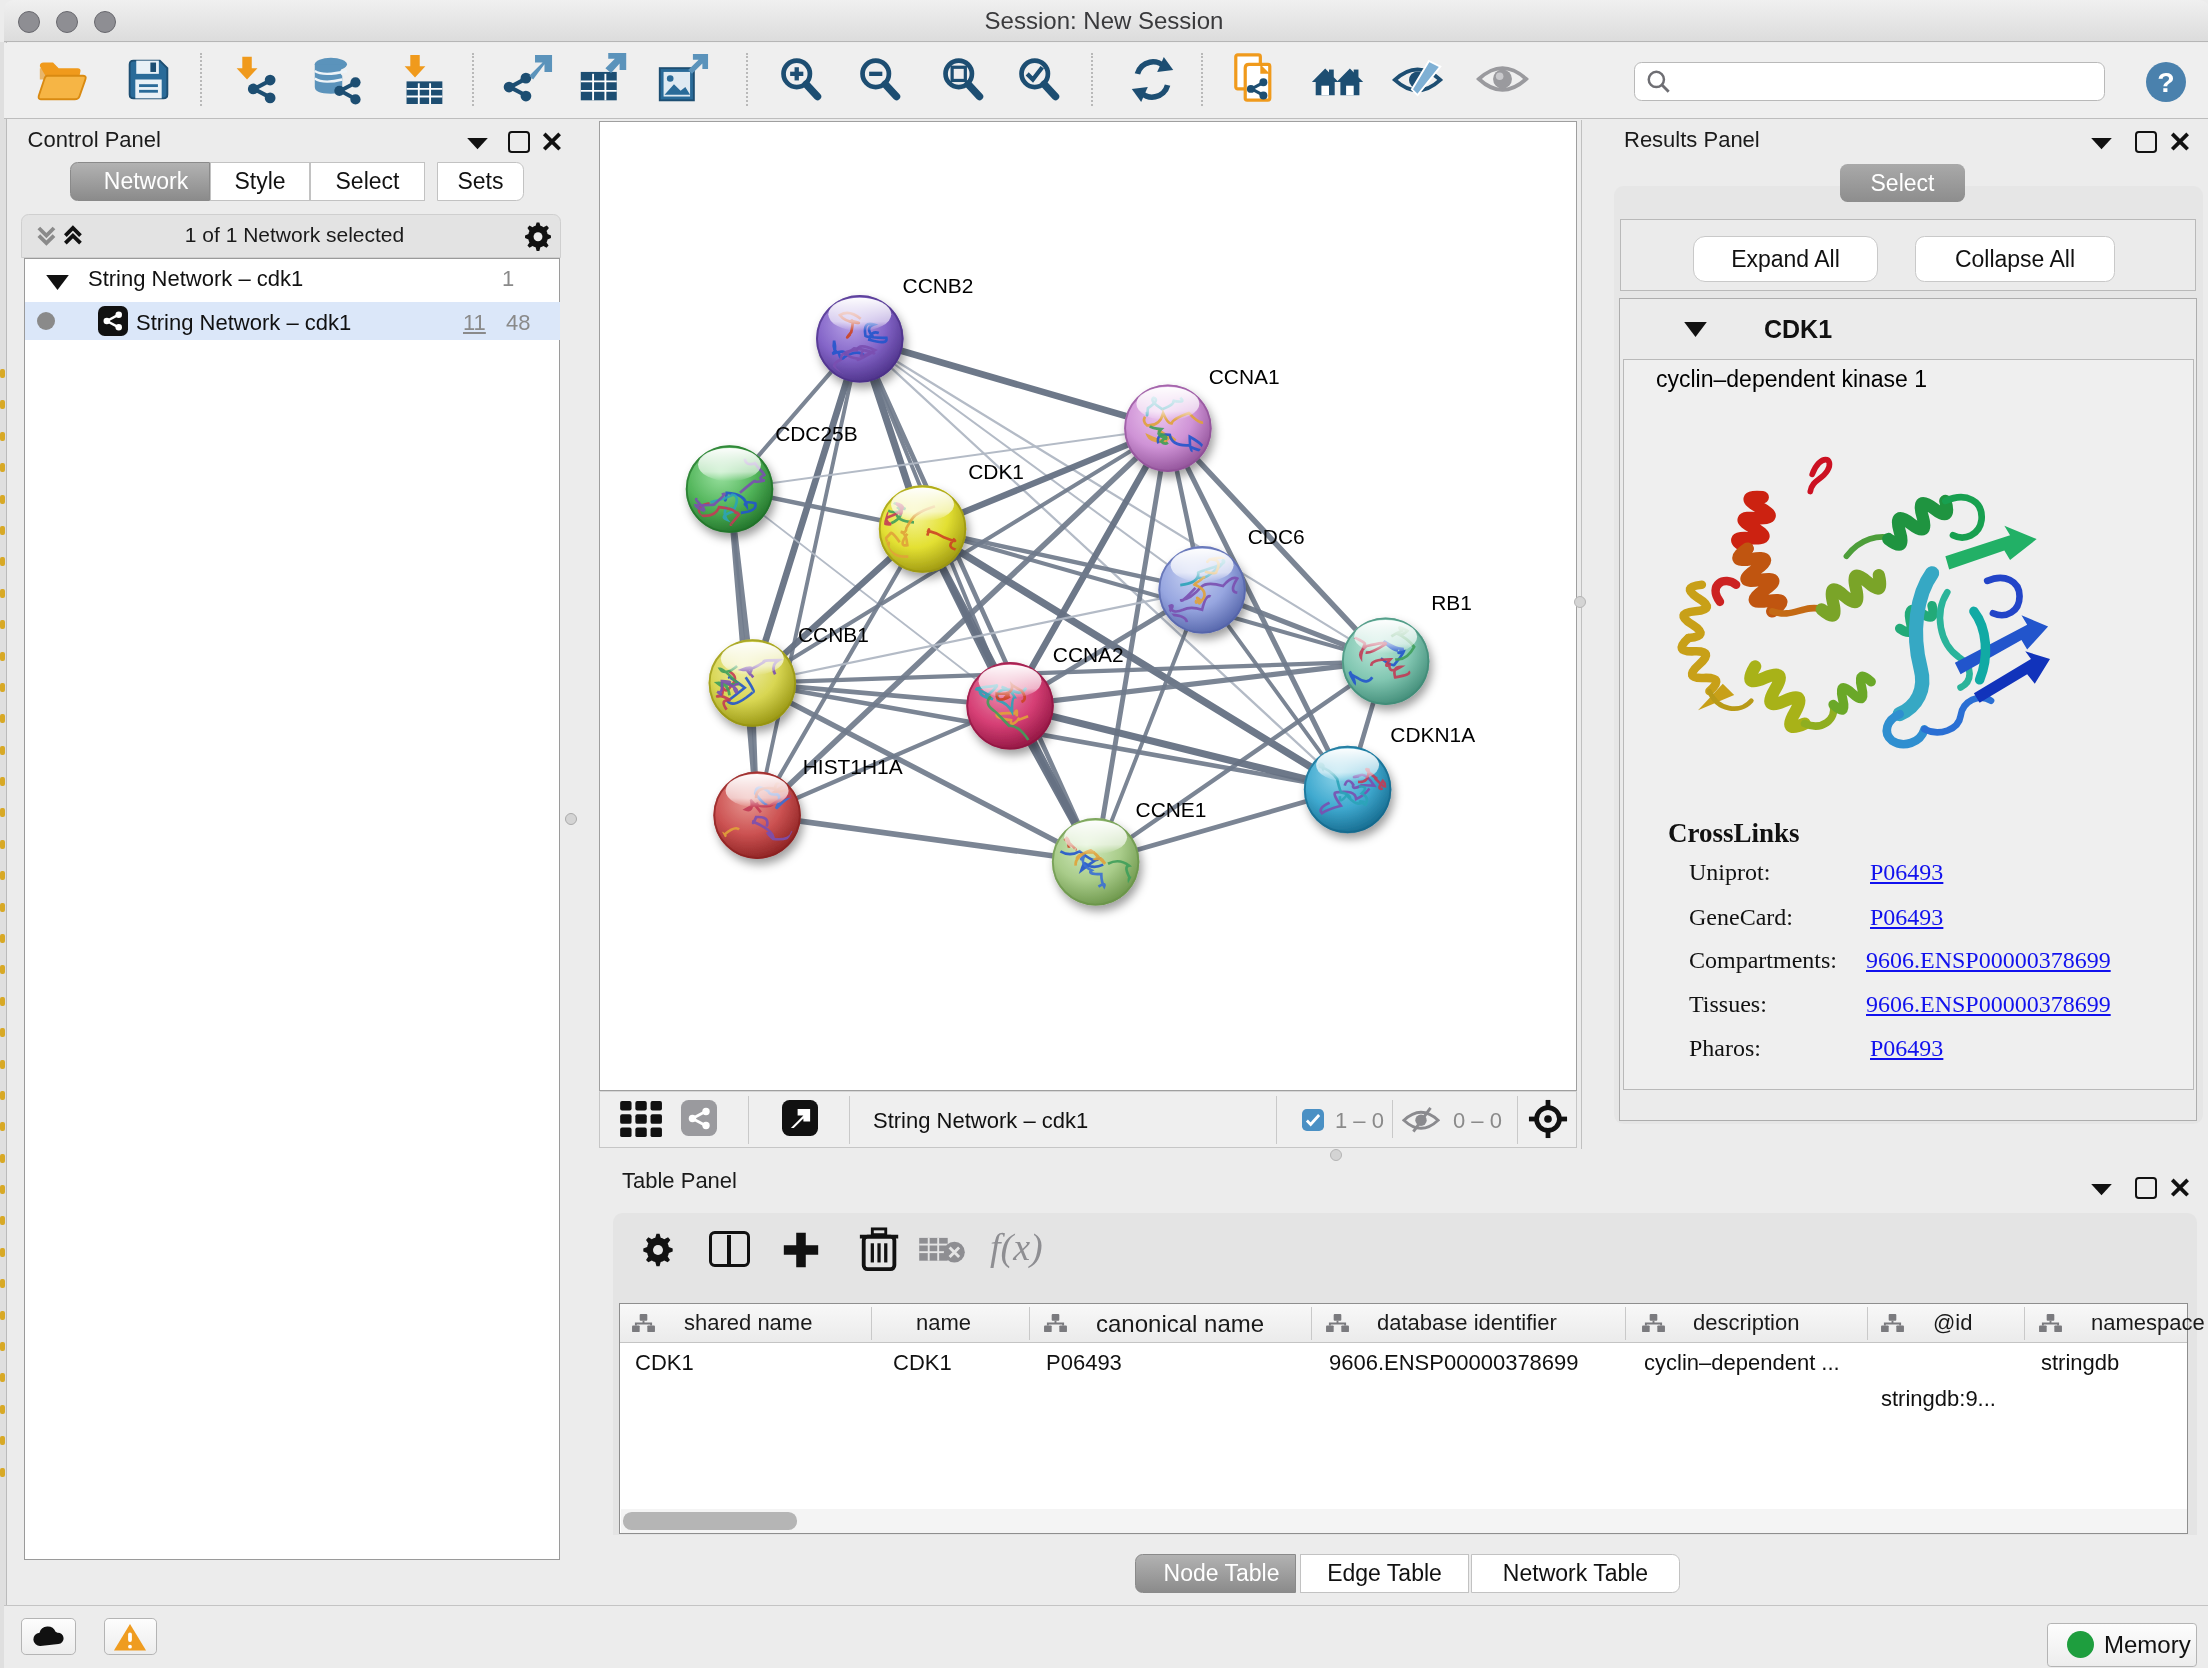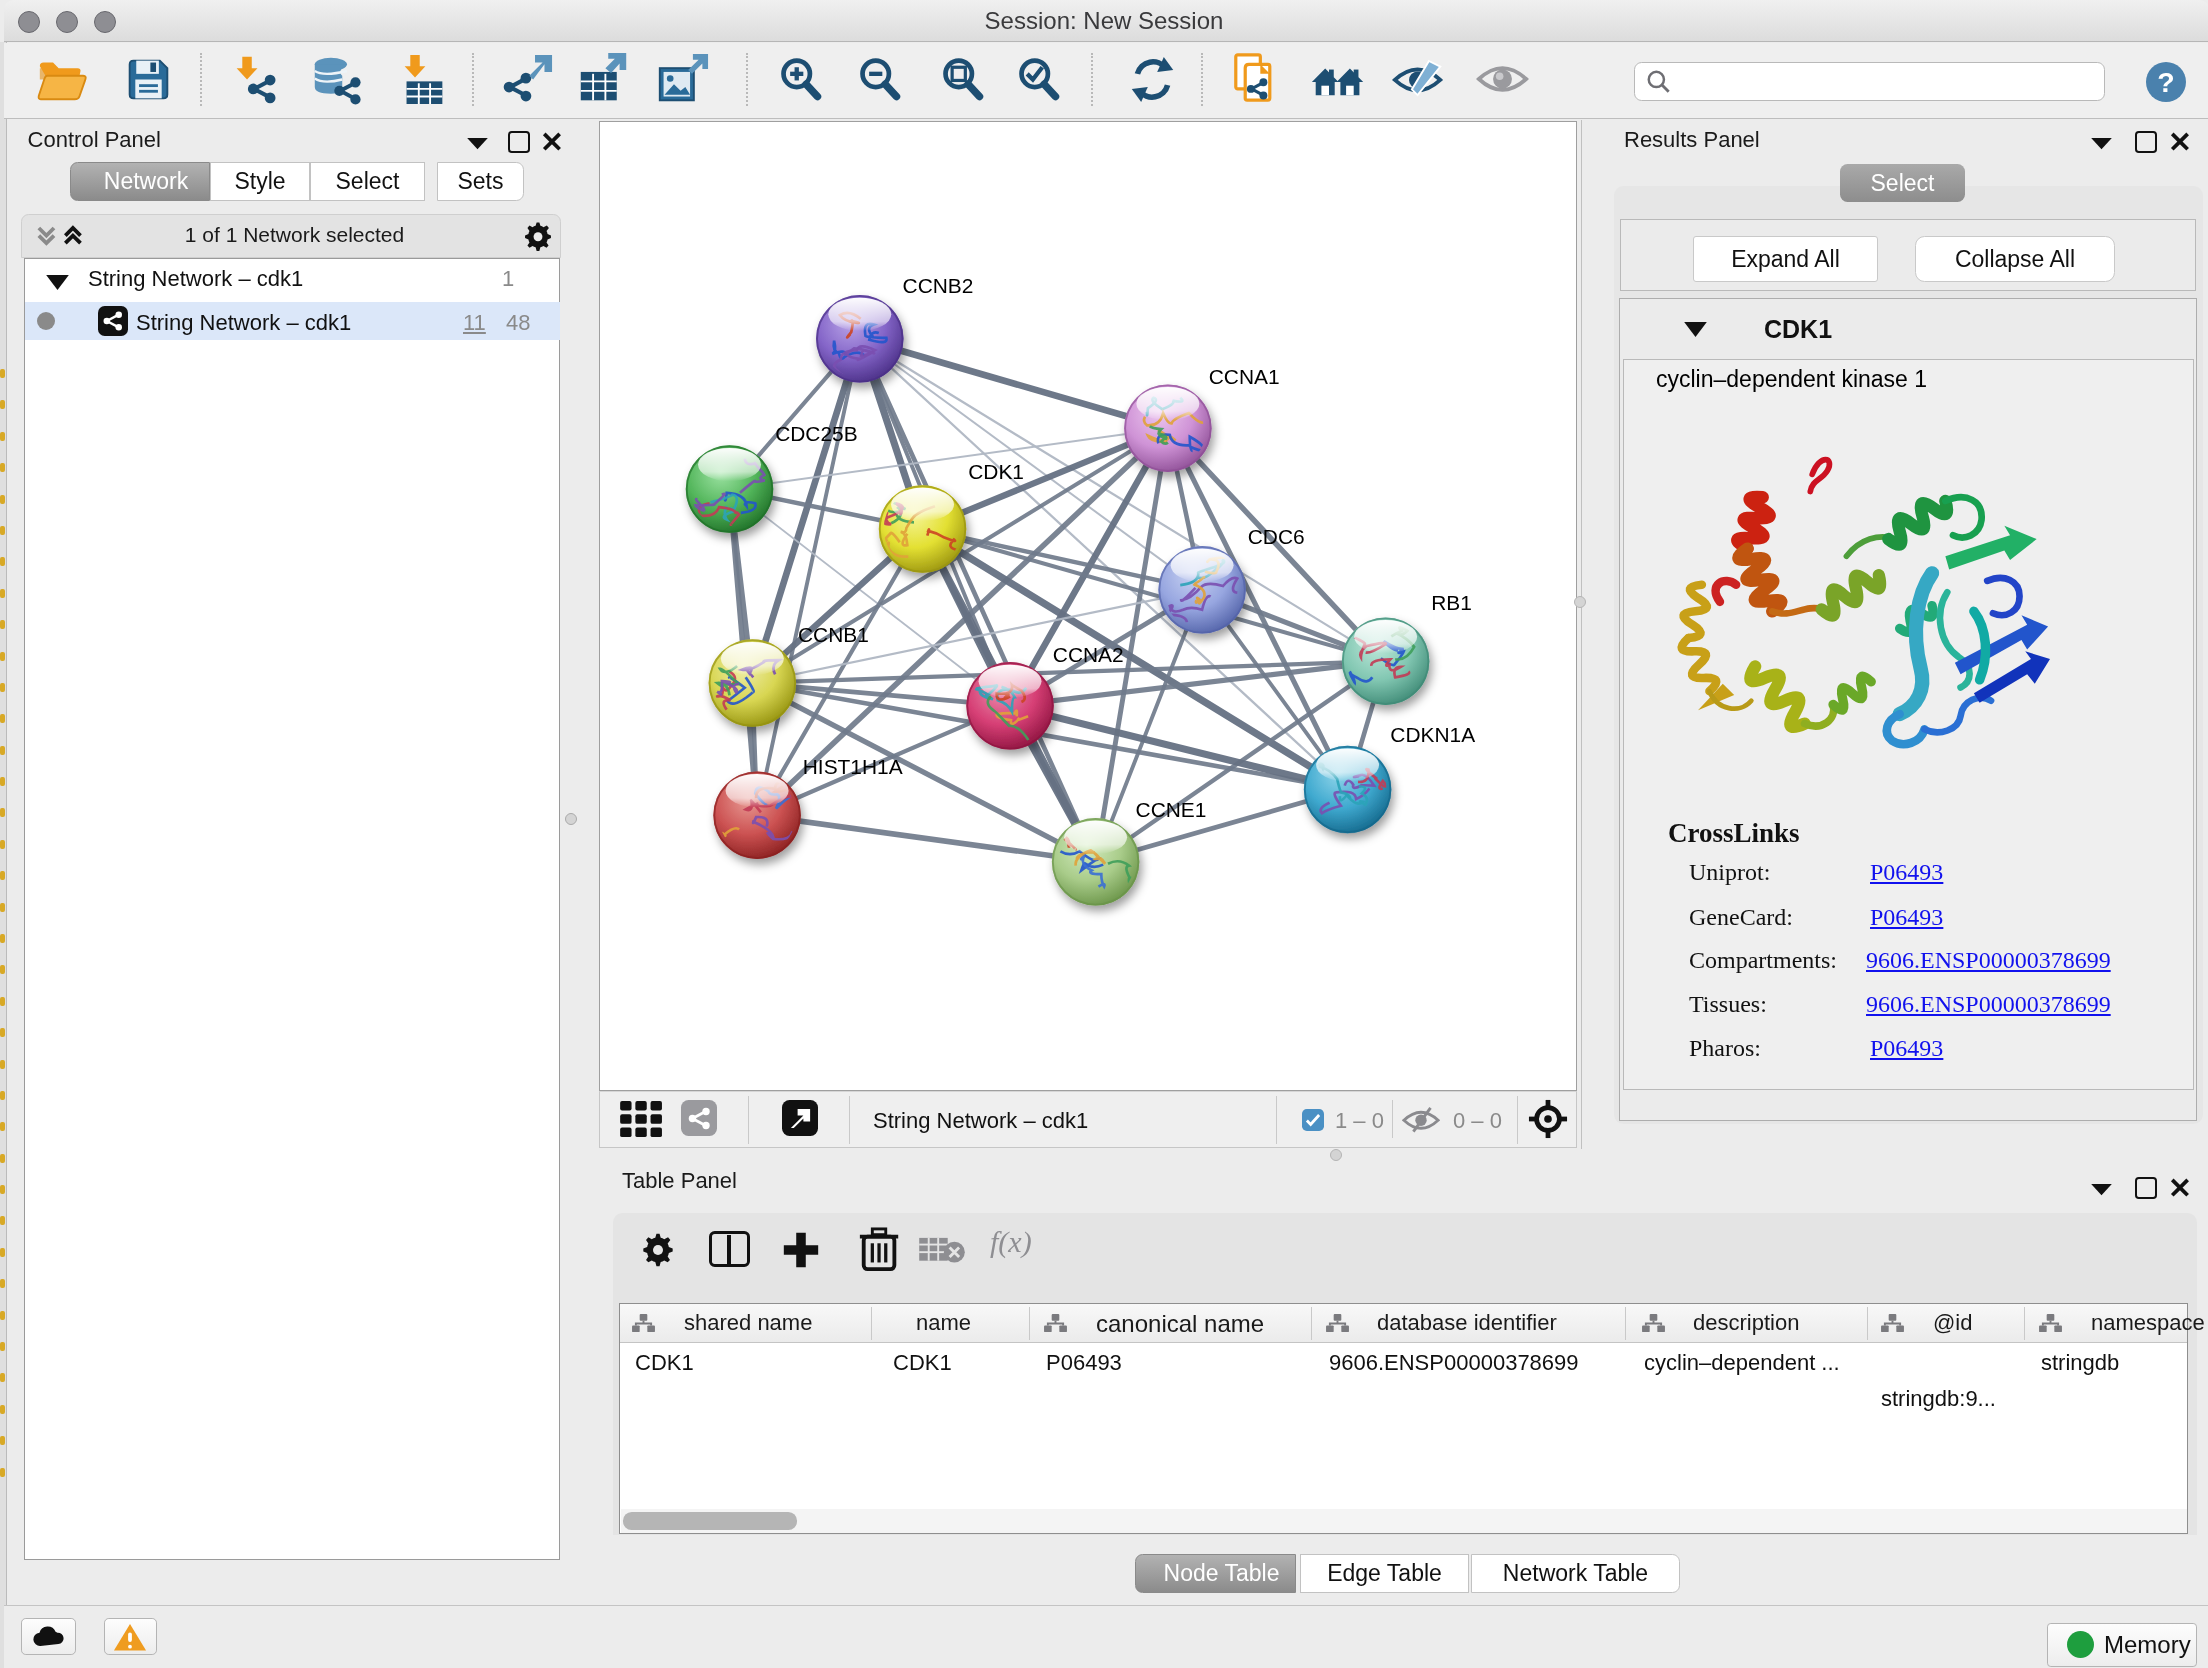--- a/index.html
+++ b/index.html
@@ -631,21 +631,21 @@
 <svg class="abs" style="left:2089px;top:136px" width="25" height="15" viewBox="0 0 26 16">
     <path d="M2 2 L24 2 L13 14 Z" fill="#111"></path>
   </svg>
 <div class="abs" style="left:2135px;top:131px;width:22px;height:22px;border:2.9px solid #111;border-radius:3.8px;"></div>
 <div class="abs wbtn" style="left:2168px;top:126px;font-weight:bold;font-size:28.5px;">✕</div>
 
 <div class="abs" style="left:1614px;top:186px;width:589px;height:938px;background:#e6e6e6;border-radius:9.5px;"></div>
 <div class="abs" style="left:1840px;top:164px;width:125px;height:38px;background:linear-gradient(#a9a9a9,#8d8d8d);border-radius:7.6px;color:#fff;font-size:23px;text-align:center;line-height:38px;">Select</div>
 
 <div class="abs" style="left:1620px;top:219px;width:576px;height:72px;background:#ebebeb;border:1px solid #b9b9b9;"></div>
-<div class="abs" style="left:1693px;top:236px;width:185px;height:46px;background:#fff;border:1px solid #c9c9c9;border-radius:3px;text-align:center;line-height:44px;font-size:23px;color:#111;">Expand All</div>
+<div class="abs" style="left:1693px;top:236px;width:185px;height:46px;background:#fff;border:1px solid #c9c9c9;border-radius:12px;text-align:center;line-height:44px;font-size:23px;color:#111;">Expand All</div>
 <div class="abs" style="left:1915px;top:236px;width:200px;height:46px;background:#fff;border:1px solid #c9c9c9;border-radius:9.5px;text-align:center;line-height:44px;font-size:23px;color:#111;">Collapse All</div>
 
 <div class="abs" style="left:1619px;top:298px;width:578px;height:823px;background:#ebebeb;border:1px solid #adadad;"></div>
 <svg class="abs" style="left:1683px;top:321px" width="25" height="17" viewBox="0 0 26 18">
     <path d="M1 1 L25 1 L13 17 Z" fill="#111"></path>
   </svg>
 <div class="abs" style="left:1764px;top:315px;font-size:25px;font-weight:bold;color:#111;">CDK1</div>
 <div class="abs" style="left:1623px;top:359px;width:571px;height:731px;background:#efefef;border:1px solid #b9b9b9;"></div>
 <div class="abs" style="left:1656px;top:366px;font-size:23px;color:#000000;">cyclin–dependent kinase 1</div>
 <div class="abs" style="left:1660px;top:442px;"><svg width="390" height="333" viewBox="0 0 410 350">
@@ -724,21 +724,21 @@
 <rect x="1" y="2" width="30" height="24" fill="#8e8e92"></rect>
     <g stroke="#e4e4e4" stroke-width="2">
       <line x1="1" y1="9" x2="31" y2="9"></line>
       <line x1="1" y1="17" x2="31" y2="17"></line>
       <line x1="11" y1="2" x2="11" y2="26"></line>
       <line x1="21" y1="2" x2="21" y2="26"></line>
     </g>
 <circle cx="38" cy="17" r="11" fill="#8e8e92"></circle>
     <path d="M33 12 L43 22 M43 12 L33 22" stroke="#e4e4e4" stroke-width="3"></path>
   </svg>
-<div class="abs serif" style="left:990px;top:1225px;font-size:30px;font-style:italic;color:#8e8e92;">f(x)</div>
+<div class="abs serif" style="left:990px;top:1225px;font-size:38px;font-style:italic;color:#8e8e92;">f(x)</div>
 
 <div class="abs" style="left:619px;top:1303px;width:1569px;height:231px;background:#fff;border:1px solid #8e8e8e;"></div>
 <div class="abs" style="left:620px;top:1304px;width:1567px;height:39px;background:linear-gradient(#f8f8f8,#ebebeb);border-bottom:1px solid #c4c4c4;"></div>
 <svg class="abs" style="left:631px;top:1313px" width="25" height="21" viewBox="0 0 26 22">
 <g fill="#7a7a7e">
       <rect x="9" y="1" width="8" height="7" rx="1"></rect>
       <rect x="1" y="13" width="8" height="7" rx="1"></rect>
       <rect x="17" y="13" width="8" height="7" rx="1"></rect>
     </g>
 <g stroke="#7a7a7e" stroke-width="2" fill="none">

